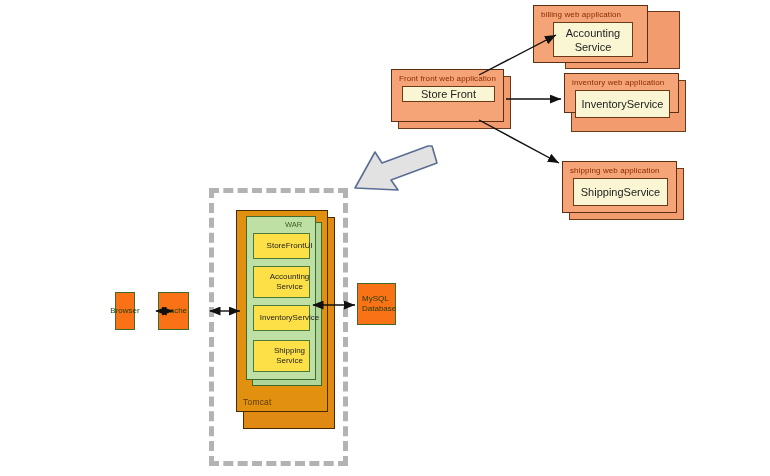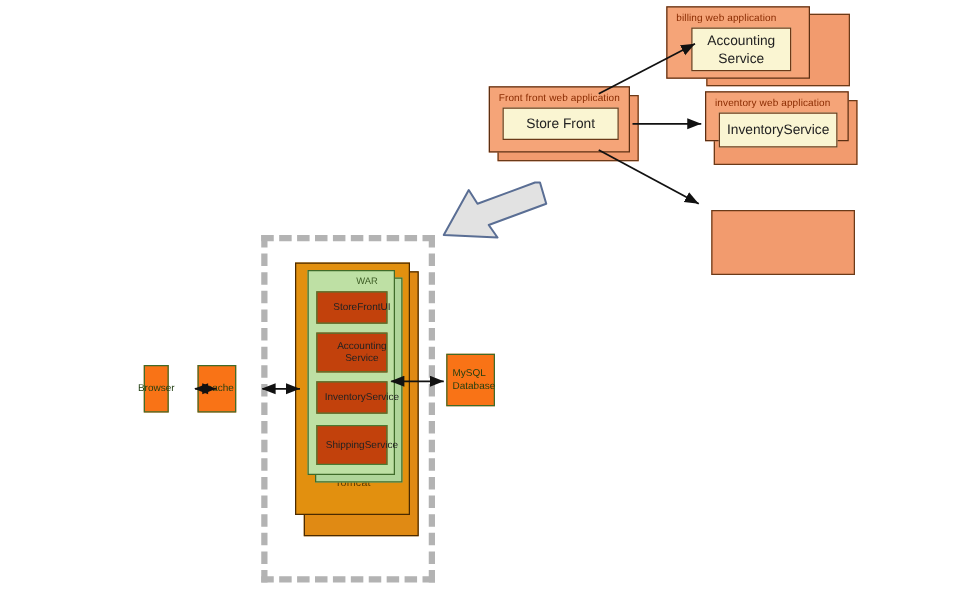--- a/index.html
+++ b/index.html
@@ -40,40 +40,39 @@
   
   .tomcat-shadow{
     position:absolute;box-sizing:border-box;
     background:#E08A14;border:1.5px solid #4a2a00;
   }
   .tomcat{
     position:absolute;box-sizing:border-box;
     background:#E2900F;border:1.7px solid #4a2a00;
   }
   .tomcat-label{
-    position:absolute;font-size:8.5px;color:#5a3a00;left:6px;bottom:20px;
+    position:absolute;font-size:8.5px;color:#5a3a00;left:6px;bottom:4px;
     letter-spacing:.2px;
-    margin-left:25px;
   }
 
   
   .war-shadow{
     position:absolute;box-sizing:border-box;
     background:#AFD59A;border:1.3px solid #3f6b2a;
   }
   .war{
     position:absolute;box-sizing:border-box;
     background:#BEE0A4;border:1.5px solid #3f6b2a;
   }
   .war-label{
     position:absolute;left:6px;top:3px;font-size:7.5px;color:#3c5c24;margin-left:32px;
   }
   .war-item{
     position:absolute;box-sizing:border-box;
-    background:#c2410c;border:1.4px solid #4b7a33;
+    background:#fde047;border:1.4px solid #4b7a33;
     display:flex;align-items:center;justify-content:center;text-align:center;
     font-size:8px;color:#222;line-height:10.5px;padding-left:16px;
   }
 
   
   .green-box{
     position:absolute;box-sizing:border-box;
     background:#f97316;border:1.4px solid #3f6b2a;
     display:flex;align-items:center;justify-content:center;text-align:center;
     font-size:8px;color:#1f3d10;line-height:10.5px;
@@ -99,25 +98,31 @@
 
   <div class="pkg-shadow" style="left:571px;top:80px;width:115px;height:52px;"></div>
   <div class="pkg" style="left:564px;top:73px;width:115px;height:40px;">
     <span class="pkg-label">inventory web application</span>
     <div class="pkg-inner" style="left:10px;top:16px;width:95px;height:28px;">
       <span>InventoryService</span>
     </div>
   </div>
 
   <div class="pkg-shadow" style="left:569px;top:168px;width:115px;height:52px;"></div>
+  <div class="pkg" style="left:562px;top:161px;width:115px;height:52px;">
+    <span class="pkg-label">shipping web application</span>
+    <div class="pkg-inner" style="left:10px;top:16px;width:95px;height:28px;">
+      <span>ShippingService</span>
+    </div>
+  </div>
 
   <div class="pkg-shadow" style="left:398px;top:76px;width:113px;height:53px;"></div>
   <div class="pkg" style="left:391px;top:69px;width:113px;height:53px;">
     <span class="pkg-label">Front front web application</span>
-    <div class="pkg-inner" style="left:10px;top:16px;width:93px;height:26px;">
+    <div class="pkg-inner" style="left:10px;top:16px;width:93px;height:16px;">
       <span>Store Front</span>
     </div>
   </div>
 
   <div class="dashed-box" style="left:209px;top:188px;width:139px;height:278px;"></div>
 
   <div class="tomcat-shadow" style="left:243px;top:217px;width:92px;height:212px;"></div>
 
   <div class="tomcat" style="left:236px;top:210px;width:92px;height:202px;">
     <span class="tomcat-label">Tomcat</span>
@@ -135,21 +140,21 @@
 
   <div class="war-item" style="left:253px;top:266px;width:57px;height:32px;flex-direction:column;">
     <span>Accounting</span>
     <span>Service</span>
   </div>
 
   <div class="war-item" style="left:253px;top:305px;width:57px;height:26px;">
     <span>InventoryService</span>
   </div>
 
-  <div class="war-item" style="left:253px;top:340px;width:57px;height:32px;flex-direction:row;">
+  <div class="war-item" style="left:253px;top:340px;width:57px;height:32px;flex-direction:column;">
     <span>Shipping</span>
     <span>Service</span>
   </div>
 
   <div class="green-box" style="left:115px;top:292px;width:20px;height:38px;">
     <span>Browser</span>
   </div>
 
   <div class="green-box" style="left:158px;top:292px;width:31px;height:38px;">
     <span>Apache</span>

